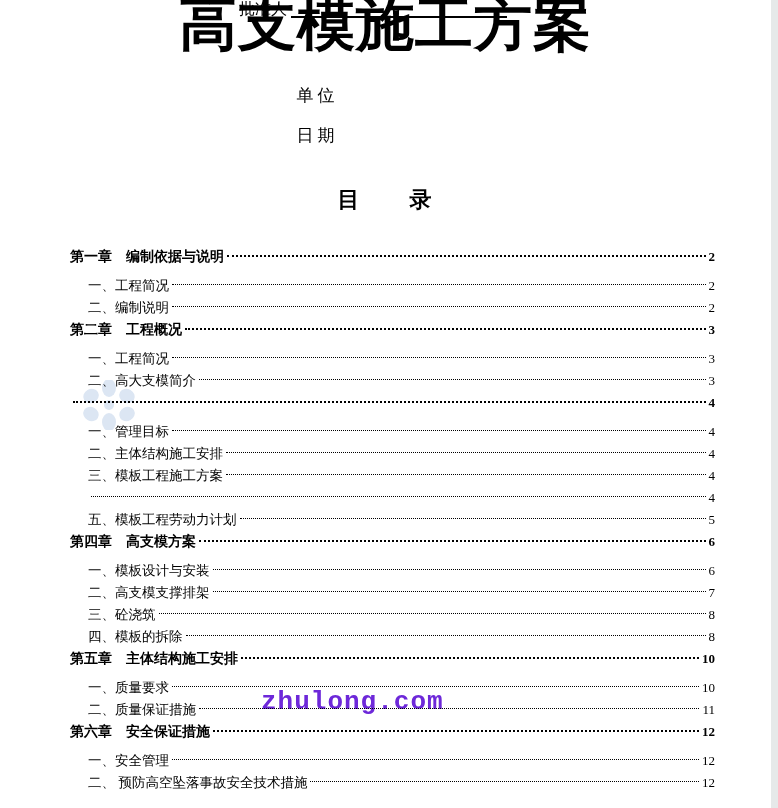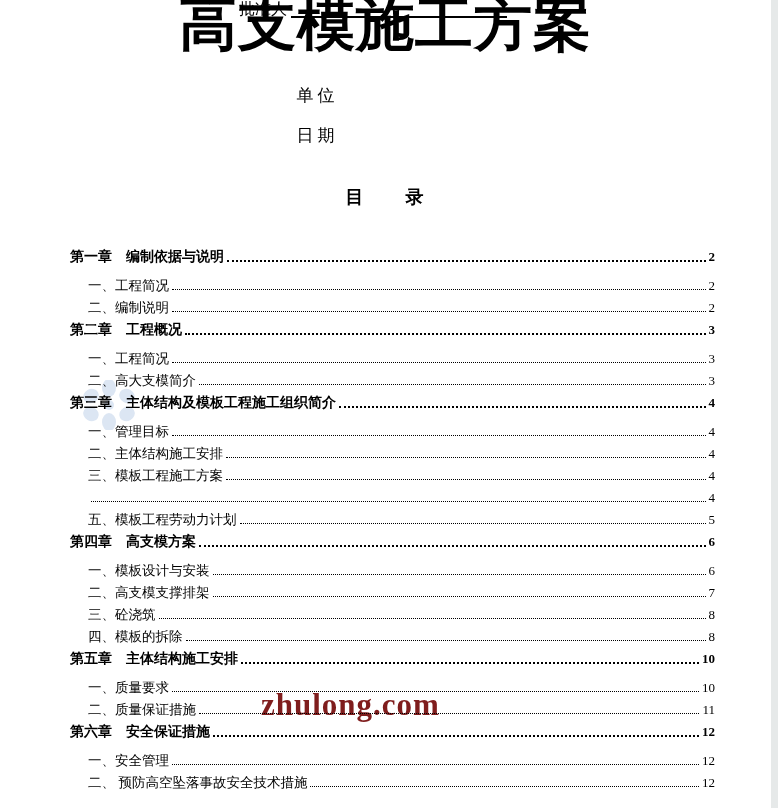--- a/index.html
+++ b/index.html
@@ -47,44 +47,44 @@
     text-align:center;
     font-size:17px; line-height:20px;
     letter-spacing:4px;
     z-index:1;
   }
   .cover-unit { top:86px; }
   .cover-date { top:126px; }
   .toc-heading {
     position:absolute; left:0; top:185px;
     width:771px; text-align:center;
-    font-size:18px; font-weight:bold;
+    font-size:22px; font-weight:bold;
     letter-spacing:2px;
     z-index:1;
   }
 
   
   .wm-logo { position:absolute; left:78px; top:380px; z-index:0; }
   .wm-text {
     position:absolute; left:261px; top:687px;
     z-index:0;
-    font-family:Liberation Serif, serif;
+    font-family:Liberation Mono, monospace;
     font-weight:bold;
-    font-size:31px;
+    font-size:26px;
     letter-spacing:1px;
-    color:#7f1d1d;
+    color:#6d28d9;
   }
 
   
   .toc {
     position:absolute; left:70px; top:243px;
     width:645px; z-index:1;
   }
   .toc-row {
-    display:flex; align-items:flex-end;
+    display:flex; align-items:center;
     font-size:13.5px; line-height:15px;
     margin-bottom:7px;
     cursor:default;
   }
   .toc-row .label { white-space:nowrap; }
   .toc-row .leader {
     flex:1 1 auto;
     border-bottom:1px dotted #000;
     margin:0 3px 3px 3px;
     min-width:20px;
@@ -156,21 +156,20 @@
     <span class="label">一、工程简况</span>
     <span class="leader"></span>
     <span class="pg">3</span>
   </div>
   <div class="toc-row sub">
     <span class="label">二、高大支模简介</span>
     <span class="leader"></span>
     <span class="pg">3</span>
   </div>
   <div class="toc-row chapter">
-    <span class="label">第三章　主体结构及模板工程施工组织简介</span>
     <span class="leader"></span>
     <span class="pg">4</span>
   </div>
   <div class="toc-row sub">
     <span class="label">一、管理目标</span>
     <span class="leader"></span>
     <span class="pg">4</span>
   </div>
   <div class="toc-row sub">
     <span class="label">二、主体结构施工安排</span>

